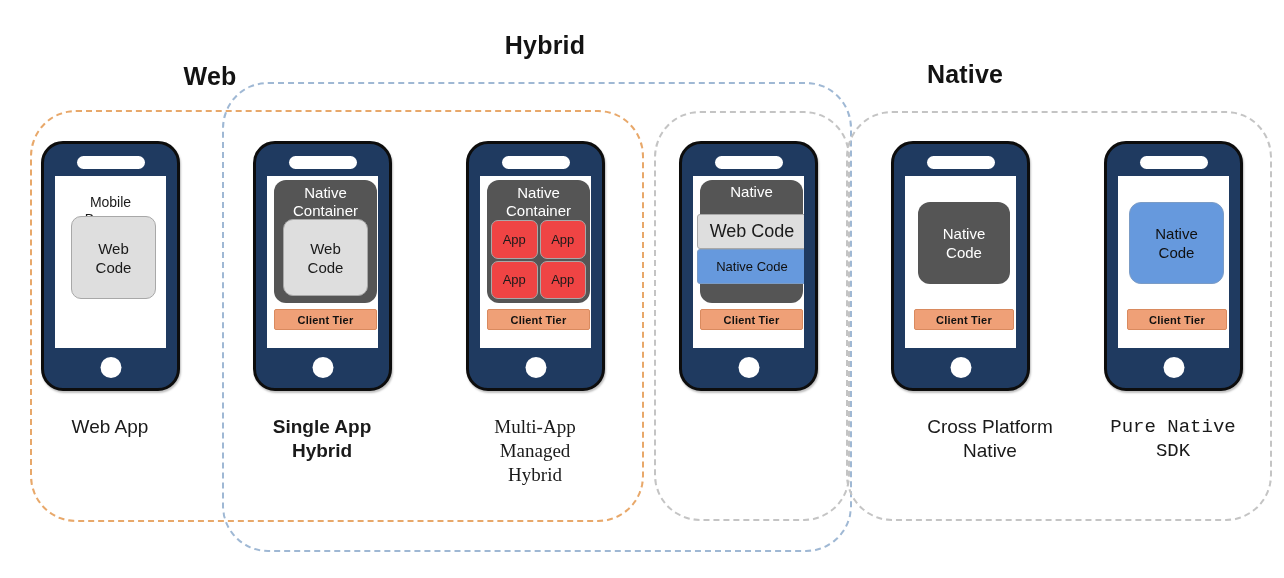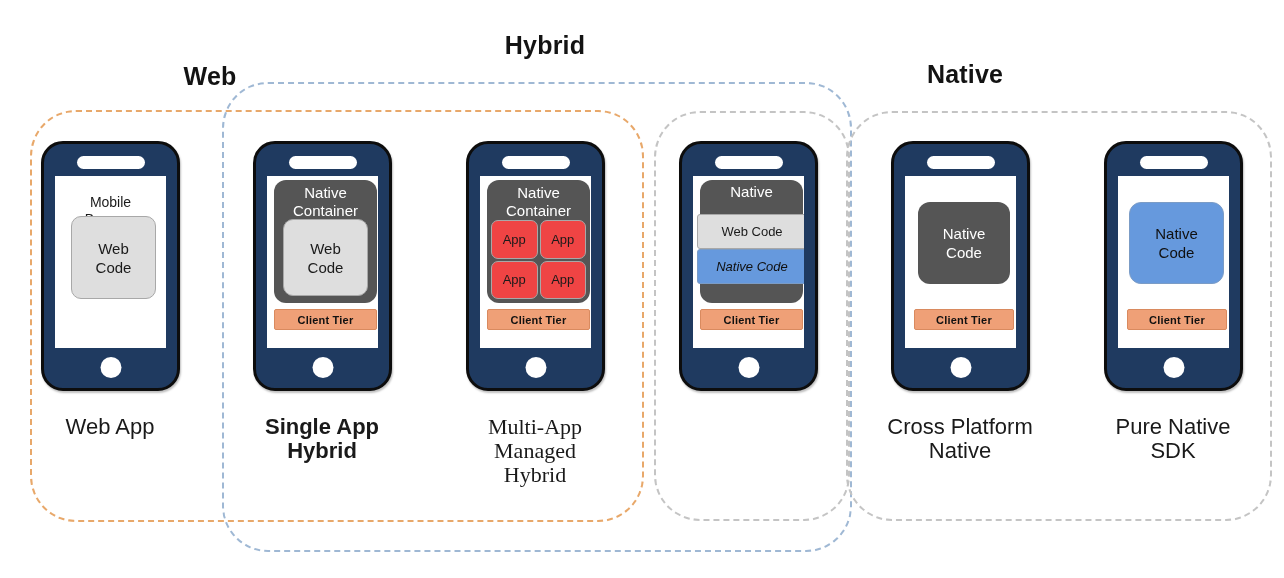--- a/index.html
+++ b/index.html
@@ -217,31 +217,30 @@
     justify-content: flex-start;
     padding-top: 3px;
   }
   .p4-web {
     position: absolute;
     left: 4px;
     top: 38px;
     width: 110px;
     height: 35px;
     border-radius: 3px;
-    font-size: 13px;
+    font-size: 18px;
   }
   .p4-native {
     position: absolute;
     left: 4px;
     top: 73px;
     width: 110px;
     height: 35px;
     border-radius: 3px;
     font-size: 13px;
-    font-style: italic;
   }
   .p4-tier {
     position: absolute;
     left: 7px;
     top: 133px;
     width: 103px;
     height: 21px;
     border-radius: 2px;
   }
 
@@ -281,21 +280,21 @@
     width: 100px;
     height: 21px;
     border-radius: 2px;
   }
 
   
   .caption {
     position: absolute;
     width: 180px;
     text-align: center;
-    font-size: 22px;
+    font-size: 19px;
     line-height: 24px;
     color: #1a1a1a;
   }
 </style>
 </head>
 <body>
 
 <div id="canvas">
 
   <div class="group-box" style="left:30px; top:110px; width:614px; height:412px; border-color:#e8a86a;"></div>
@@ -361,25 +360,25 @@
   </div>
 
   <div class="phone" style="left:891px; top:141px;">
     <div class="speaker"></div>
     <div class="screen">
       <div class="block block-gray-dark p5-native">Native<br>Code</div>
       <div class="block client-tier p5-tier">Client Tier</div>
     </div>
     <div class="home-btn"></div>
   </div>
-  <div class="caption" style="left:870px; top:415px;">Cross Platform<br>Native</div>
+  <div class="caption" style="left:900px; top:415px;">Cross Platform<br>Native</div>
 
   <div class="phone" style="left:1104px; top:141px;">
     <div class="speaker"></div>
     <div class="screen">
       <div class="block block-blue p6-native">Native<br>Code</div>
       <div class="block client-tier p6-tier">Client Tier</div>
     </div>
     <div class="home-btn"></div>
   </div>
-  <div class="caption" style="left:1083px; top:415px;">Pure Native<br>SDK</div>
+  <div class="caption" style="left:1083px; top:415px;font-family:Liberation Mono, monospace;">Pure Native<br>SDK</div>
 
 </div>
 
 </body></html>

